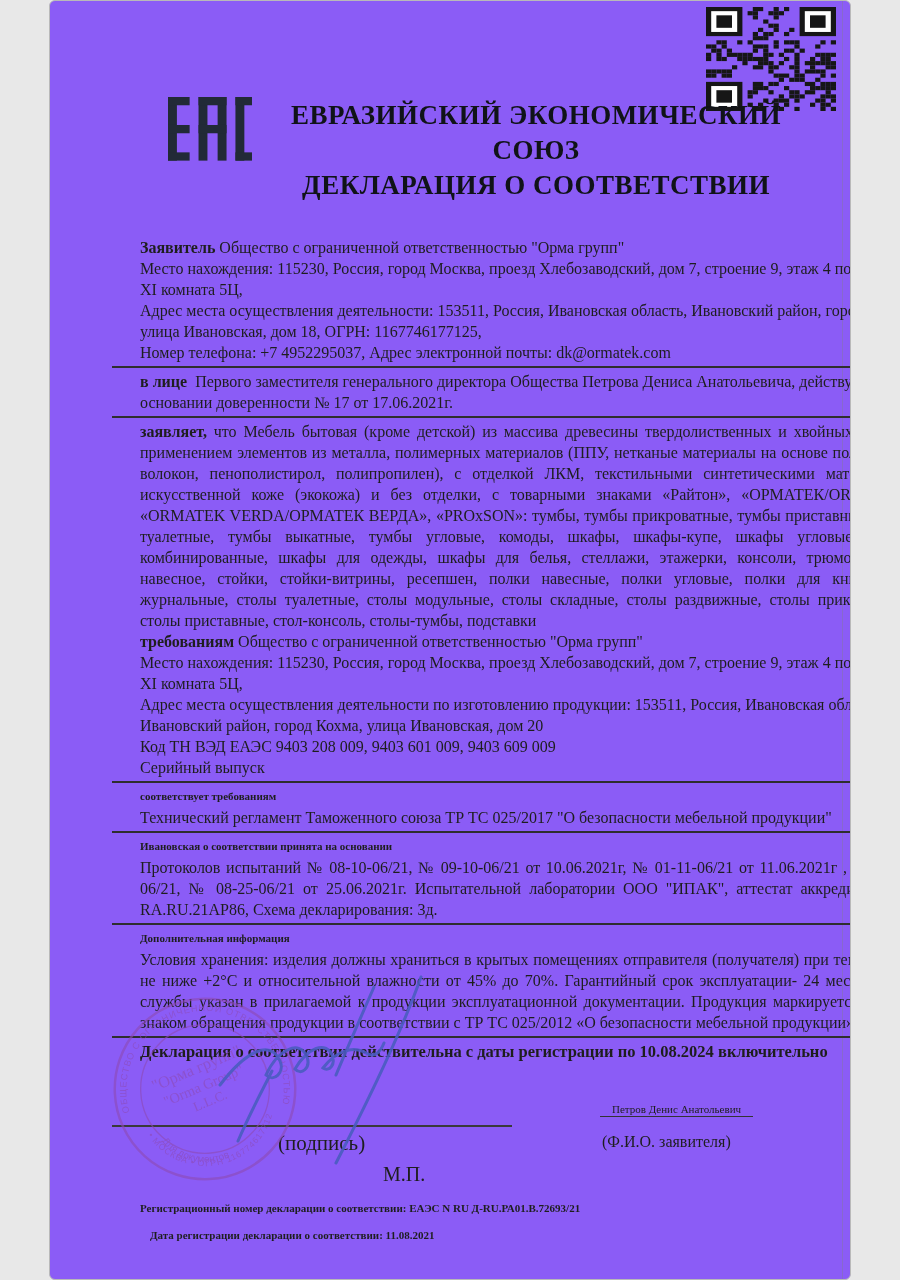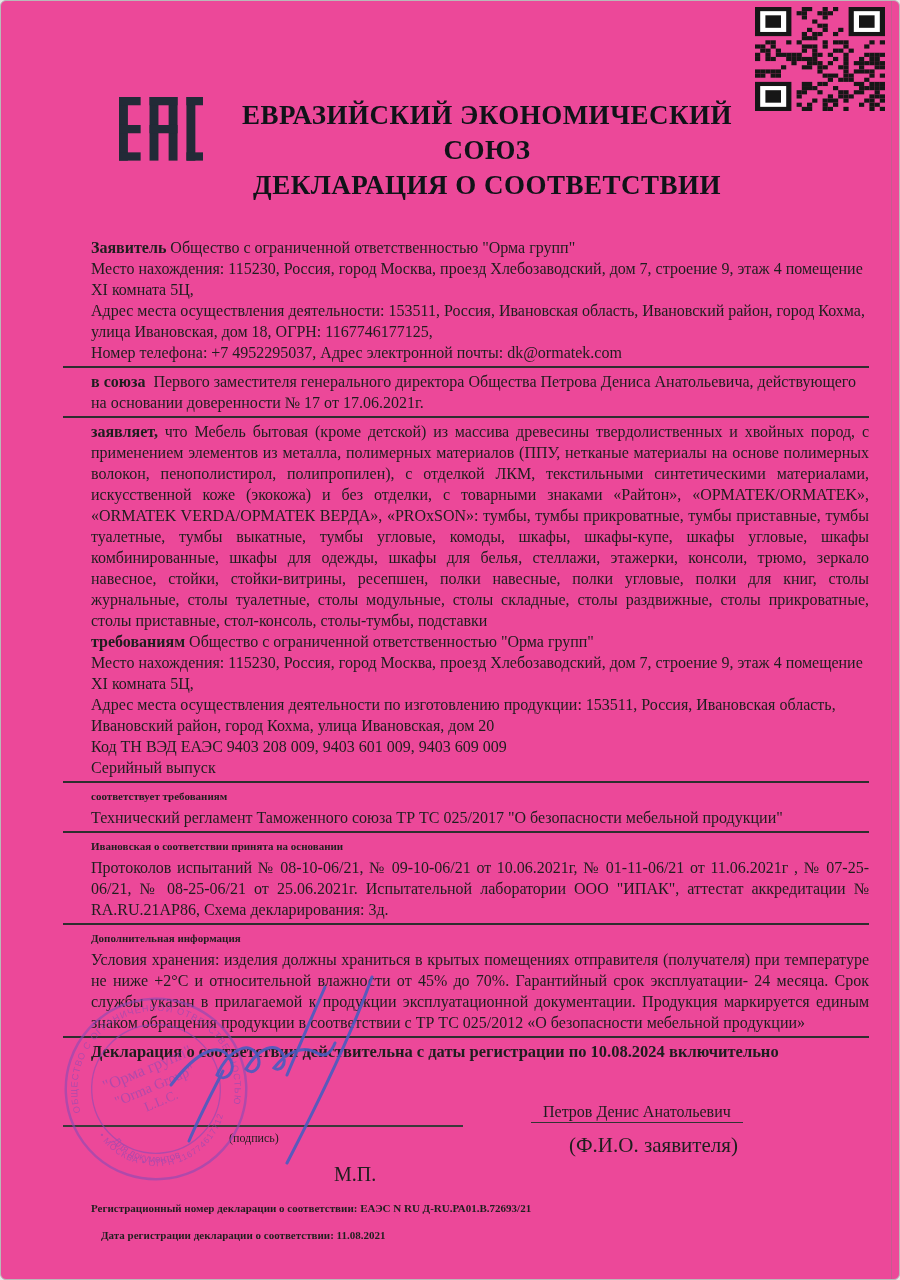--- a/index.html
+++ b/index.html
@@ -1,20 +1,20 @@
 <!DOCTYPE html>
 <html><head>
 <meta charset="utf-8">
 <style>
   html,body{margin:0;padding:0;background:#e8e8e8;}
   .page{
     position:relative;
-    width:900px;height:1280px;
+    width:802px;height:1280px;
     margin:0 auto;
-    background:#ec4899;
+    background:#8b5cf6;
     font-family:"Liberation Serif","DejaVu Serif",serif;
     color:#1e1e1e;
     overflow:hidden;
     box-sizing:border-box;
     border:1px solid #b9b9b9;
     border-radius:6px;
   }
   .scan-edge{position:absolute;right:7px;top:0;bottom:0;width:1px;background:rgba(130,130,130,.35);}
 
   
@@ -33,24 +33,24 @@
   .just{text-align:justify;}
   .lead{font-weight:bold;}
   .rule{border:none;border-top:2px solid #2e2e2e;margin:3px 0 3px -28px;}
   .rule.thick{border-top-width:2.5px;}
   .heading{font-weight:bold;font-size:11px;line-height:21px;}
   .validity{font-weight:bold;font-size:16.5px;line-height:22px;margin-top:2px;}
 
   
   .sig-area{position:relative;height:118px;}
   .sig-line{position:absolute;left:-28px;top:62px;width:400px;border-bottom:2px solid #3a3a3a;}
-  .sig-caption{position:absolute;left:138px;top:68px;font-size:12px;}
+  .sig-caption{position:absolute;left:138px;top:68px;font-size:21px;}
   .mp{position:absolute;left:243px;top:100px;font-size:20px;}
-  .signer-name{position:absolute;left:440px;top:40px;font-size:16px;padding:0 12px 1px 12px;border-bottom:1.5px solid #333;}
-  .signer-caption{position:absolute;left:478px;top:70px;font-size:21px;}
+  .signer-name{position:absolute;left:460px;top:40px;font-size:11px;padding:0 12px 1px 12px;border-bottom:1.5px solid #333;}
+  .signer-caption{position:absolute;left:462px;top:70px;font-size:16px;}
 
   
   .footer{font-weight:bold;font-size:11px;line-height:27px;margin-top:14px;}
   .footer .line2{padding-left:10px;}
 
   
   .stamp{position:absolute;left:56px;top:992px;width:198px;height:192px;opacity:.62;z-index:4;transform:rotate(-3deg);}
   .stamp svg{width:100%;height:100%;}
   .signature{position:absolute;left:158px;top:972px;width:300px;height:195px;z-index:5;opacity:.9;}
   .signature svg{width:100%;height:100%;}
@@ -287,21 +287,21 @@
 
     <div class="sec">
       <div><span class="lead">Заявитель</span> <span>Общество с ограниченной ответственностью "Орма групп"</span></div>
       <div>Место нахождения: 115230, Россия, город Москва, проезд Хлебозаводский, дом 7, строение 9, этаж 4 помещение XI комната 5Ц,</div>
       <div>Адрес места осуществления деятельности: 153511, Россия, Ивановская область, Ивановский район, город Кохма, улица Ивановская, дом 18, ОГРН: 1167746177125,</div>
       <div>Номер телефона: +7 4952295037, Адрес электронной почты: dk@ormatek.com</div>
     </div>
     <hr class="rule">
 
     <div class="sec">
-      <span class="lead">в союза</span>&nbsp; <span>Первого заместителя генерального директора Общества Петрова Дениса Анатольевича, действующего на основании доверенности № 17 от 17.06.2021г.</span>
+      <span class="lead">в лице</span>&nbsp; <span>Первого заместителя генерального директора Общества Петрова Дениса Анатольевича, действующего на основании доверенности № 17 от 17.06.2021г.</span>
     </div>
     <hr class="rule">
 
     <div class="sec just">
       <span class="lead">заявляет,</span> <span>что Мебель бытовая (кроме детской) из массива древесины твердолиственных и хвойных пород, с применением элементов из металла, полимерных материалов (ППУ, нетканые материалы на основе полимерных волокон, пенополистирол, полипропилен), с отделкой ЛКМ, текстильными синтетическими материалами, искусственной коже (экокожа) и без отделки, с товарными знаками «Райтон», «ОРМАТЕК/ORMATEK», «ORMATEK VERDA/ОРМАТЕК ВЕРДА», «PROxSON»: тумбы, тумбы прикроватные, тумбы приставные, тумбы туалетные, тумбы выкатные, тумбы угловые, комоды, шкафы, шкафы-купе, шкафы угловые, шкафы комбинированные, шкафы для одежды, шкафы для белья, стеллажи, этажерки, консоли, трюмо, зеркало навесное, стойки, стойки-витрины, ресепшен, полки навесные, полки угловые, полки для книг, столы журнальные, столы туалетные, столы модульные, столы складные, столы раздвижные, столы прикроватные, столы приставные, стол-консоль, столы-тумбы, подставки</span>
     </div>
 
     <div class="sec">
       <div><span class="lead">требованиям</span> <span>Общество с ограниченной ответственностью "Орма групп"</span></div>
       <div>Место нахождения: 115230, Россия, город Москва, проезд Хлебозаводский, дом 7, строение 9, этаж 4 помещение XI комната 5Ц,</div>

